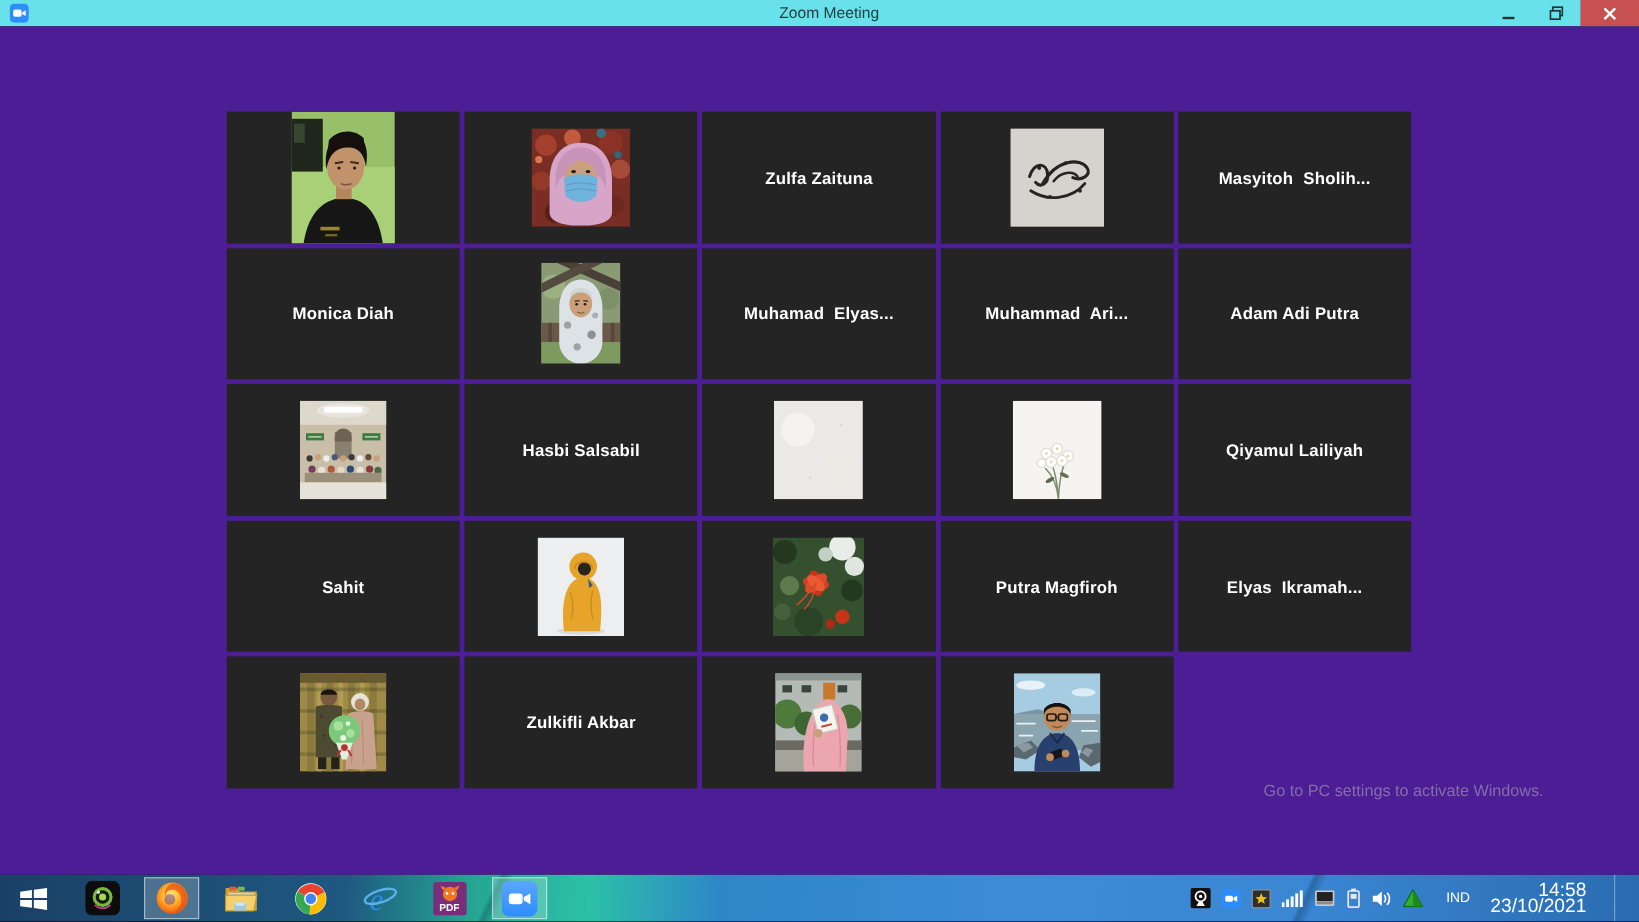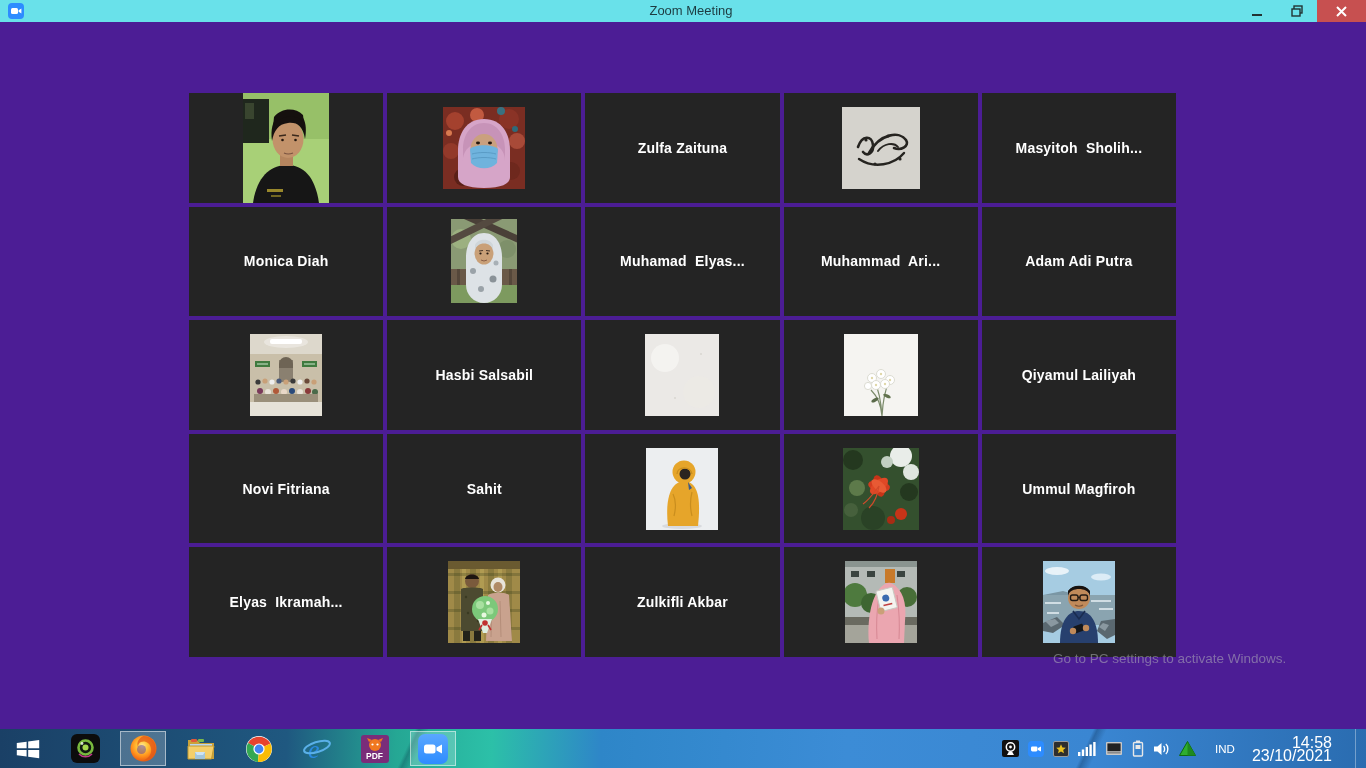--- a/index.html
+++ b/index.html
@@ -39,21 +39,21 @@
              display:flex; align-items:center;
              background:
                linear-gradient(115deg, rgba(0,20,50,0) 30%, rgba(0,25,55,.25) 30.3%, rgba(0,20,50,0) 31%),
                linear-gradient(115deg, rgba(0,20,50,0) 79%, rgba(0,25,55,.28) 79.3%, rgba(0,20,50,0) 80%),
                linear-gradient(92deg, #1a4066 0%, #1f5880 21%, #25a794 29%, #2cc0a8 36%,
                                #2e86c8 44%, #3c8cd6 62%, #3a86d2 80%, #2a6cb0 100%); }
   .tb-start { width:56px; height:39px; display:flex; align-items:center; justify-content:center; }
   .app-slot { width:46px; height:35px; margin:0 6px; display:flex; align-items:center;
               justify-content:center; border:1px solid transparent; }
   .app-slot.running { background:rgba(255,255,255,.22); border:1px solid rgba(255,255,255,.5); }
-  .tray { margin-left:auto; display:flex; align-items:center; gap:9px; padding-right:6px; }
+  .tray { margin-left:auto; display:flex; align-items:center; gap:9px; padding-right:16px; }
   .tray-lang { color:#fff; font-size:11.5px; margin:0 8px 0 10px; }
   .tray-clock { color:#fff; font-size:16px; line-height:13px; text-align:right; margin-right:14px; }
   .show-desktop { width:5px; height:39px; border-left:1px solid rgba(255,255,255,.35); }
 </style>
 </head>
 <body>
 
 <div class="screen">
 
   <div class="titlebar">
@@ -264,23 +264,20 @@
           <circle cx="46" cy="46" r="1.2" fill="#e0d8a8"></circle>
             <circle cx="32" cy="51" r="1.2" fill="#e0d8a8"></circle>
           <circle cx="41" cy="50" r="1.2" fill="#e0d8a8"></circle>
         </svg>
       </div>
 
       <div class="tile">
         <span class="tile-name">Qiyamul Lailiyah</span>
       </div>
 
-      <div class="tile">
-        <span class="tile-name">Novi Fitriana</span>
-      </div>
 
       <div class="tile">
         <span class="tile-name">Sahit</span>
       </div>
 
       <div class="tile">
         <svg class="avatar" width="72" height="82" viewBox="0 0 72 82">
           <rect width="72" height="82" fill="#eceef0"></rect>
           <ellipse cx="36" cy="78" rx="20" ry="3" fill="#d8dade"></ellipse>
           <path d="M22 78 C19 52 24 34 38 33 C52 34 55 50 52 78 Z" fill="#e6a52a"></path>
@@ -309,21 +306,21 @@
             <ellipse rx="11" ry="5.5" fill="#e04826" transform="rotate(140)"></ellipse>
             <ellipse rx="9" ry="4.5" fill="#e85a34" transform="rotate(40)"></ellipse>
             <path d="M0 0 C-6 8 -10 14 -16 18 M0 0 C-2 10 -4 16 -10 22" stroke="#d24a2a" stroke-width="1.2" fill="none"></path>
           </g>
           <circle cx="58" cy="66" r="6" fill="#c73418"></circle>
           <circle cx="48" cy="72" r="4" fill="#a82c14"></circle>
         </svg>
       </div>
 
       <div class="tile">
-        <span class="tile-name">Ummul Magfiroh</span>
+        <span class="tile-name">Putra Magfiroh</span>
       </div>
 
       <div class="tile">
         <span class="tile-name">Elyas  Ikramah...</span>
       </div>
 
       <div class="tile">
         <svg class="avatar" width="72" height="82" viewBox="0 0 72 82">
           <rect width="72" height="82" fill="#a08a48"></rect>
           <g fill="#8a7a3e">

